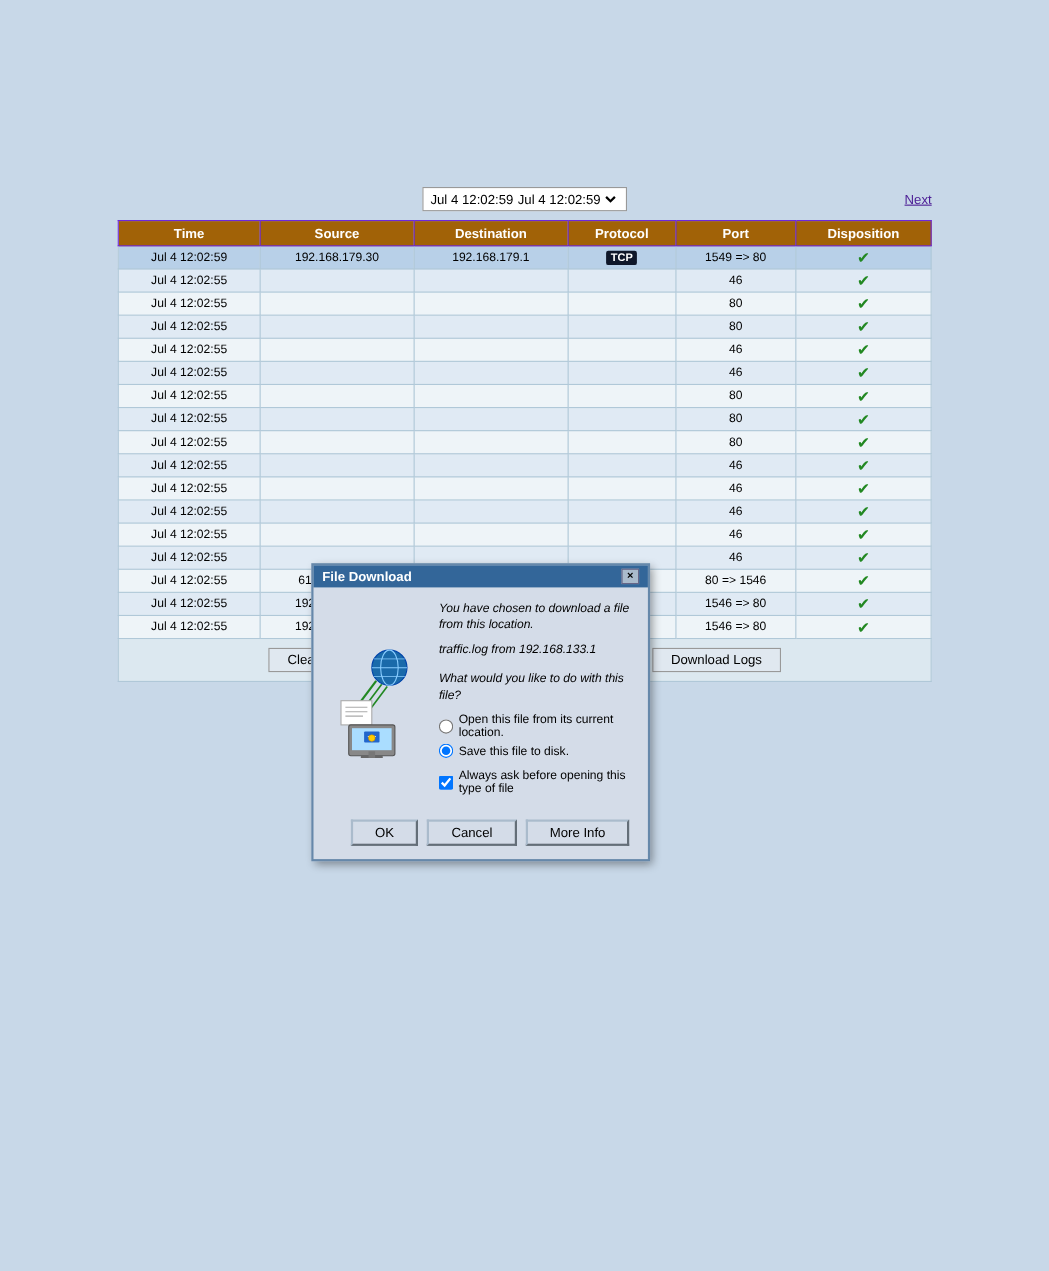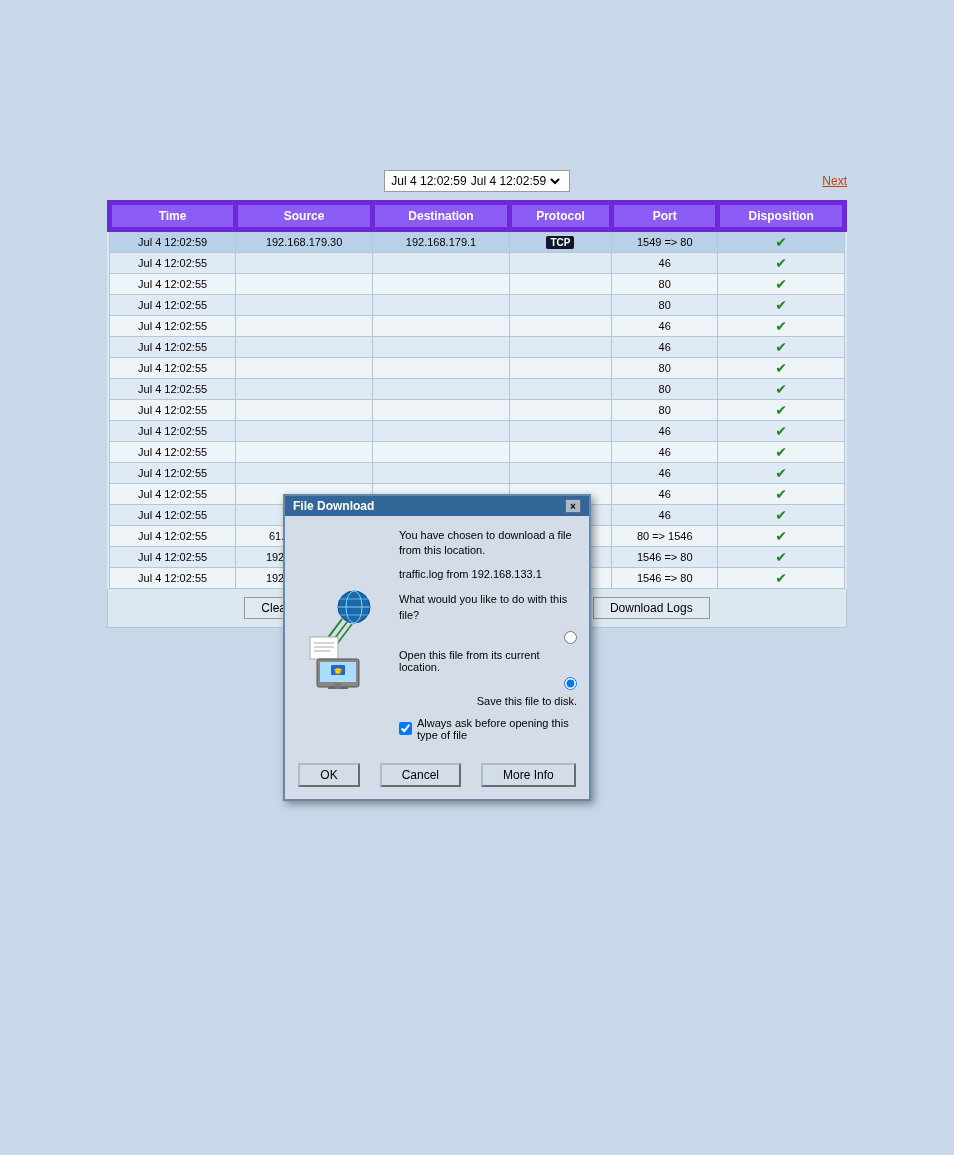--- a/index.html
+++ b/index.html
@@ -46,36 +46,36 @@
     }
 
     .next-btn {
       position: absolute;
       right: 0;
       background: none;
       border: none;
       font-size: 12px;
       cursor: pointer;
       text-decoration: underline;
-      color: #c2410c;
+      color: #4c1d95;
     }
 
     .log-table {
       width: 100%;
       border-collapse: collapse;
       background: #dce8f0;
     }
 
     .log-table thead tr th {
-      background: #8b5cf6;
+      background: #a16207;
       color: white;
       font-weight: bold;
       padding: 4px 8px;
       text-align: center;
-      border: 5px solid #6d28d9;
+      border: 1px solid #6d28d9;
       font-size: 12px;
     }
 
     .log-table tbody tr {
       background: #eef4f8;
     }
 
     .log-table tbody tr:nth-child(even) {
       background: #e0eaf4;
     }
@@ -191,53 +191,53 @@
     }
 
     .dialog-content {
       flex: 1;
     }
 
     .dialog-content p {
       margin-bottom: 8px;
       line-height: 1.4;
       font-size: 11px;
+      font-style: italic;
     }
 
     .dialog-content .file-info {
       font-size: 11px;
       margin-bottom: 10px;
     }
 
     .radio-group {
       margin-bottom: 10px;
     }
 
     .radio-option {
       display: flex;
-      align-items: flex-end;
+      align-items: center;
       gap: 5px;
       margin-bottom: 4px;
       font-size: 11px;
-      flex-direction: column;
     }
 
     .checkbox-option {
       display: flex;
       align-items: center;
       gap: 5px;
       font-size: 11px;
       margin-bottom: 10px;
     }
 
     .dialog-buttons {
       display: flex;
-      justify-content: center;
-      gap: 20px;
+      gap: 8px;
       padding-bottom: 12px;
+      padding-left: 34px;
     }
 
     .dialog-btn {
       background: #d4dce8;
       border: 2px outset #aabbcc;
       padding: 3px 20px;
       font-size: 12px;
       cursor: pointer;
       min-width: 60px;
     }

